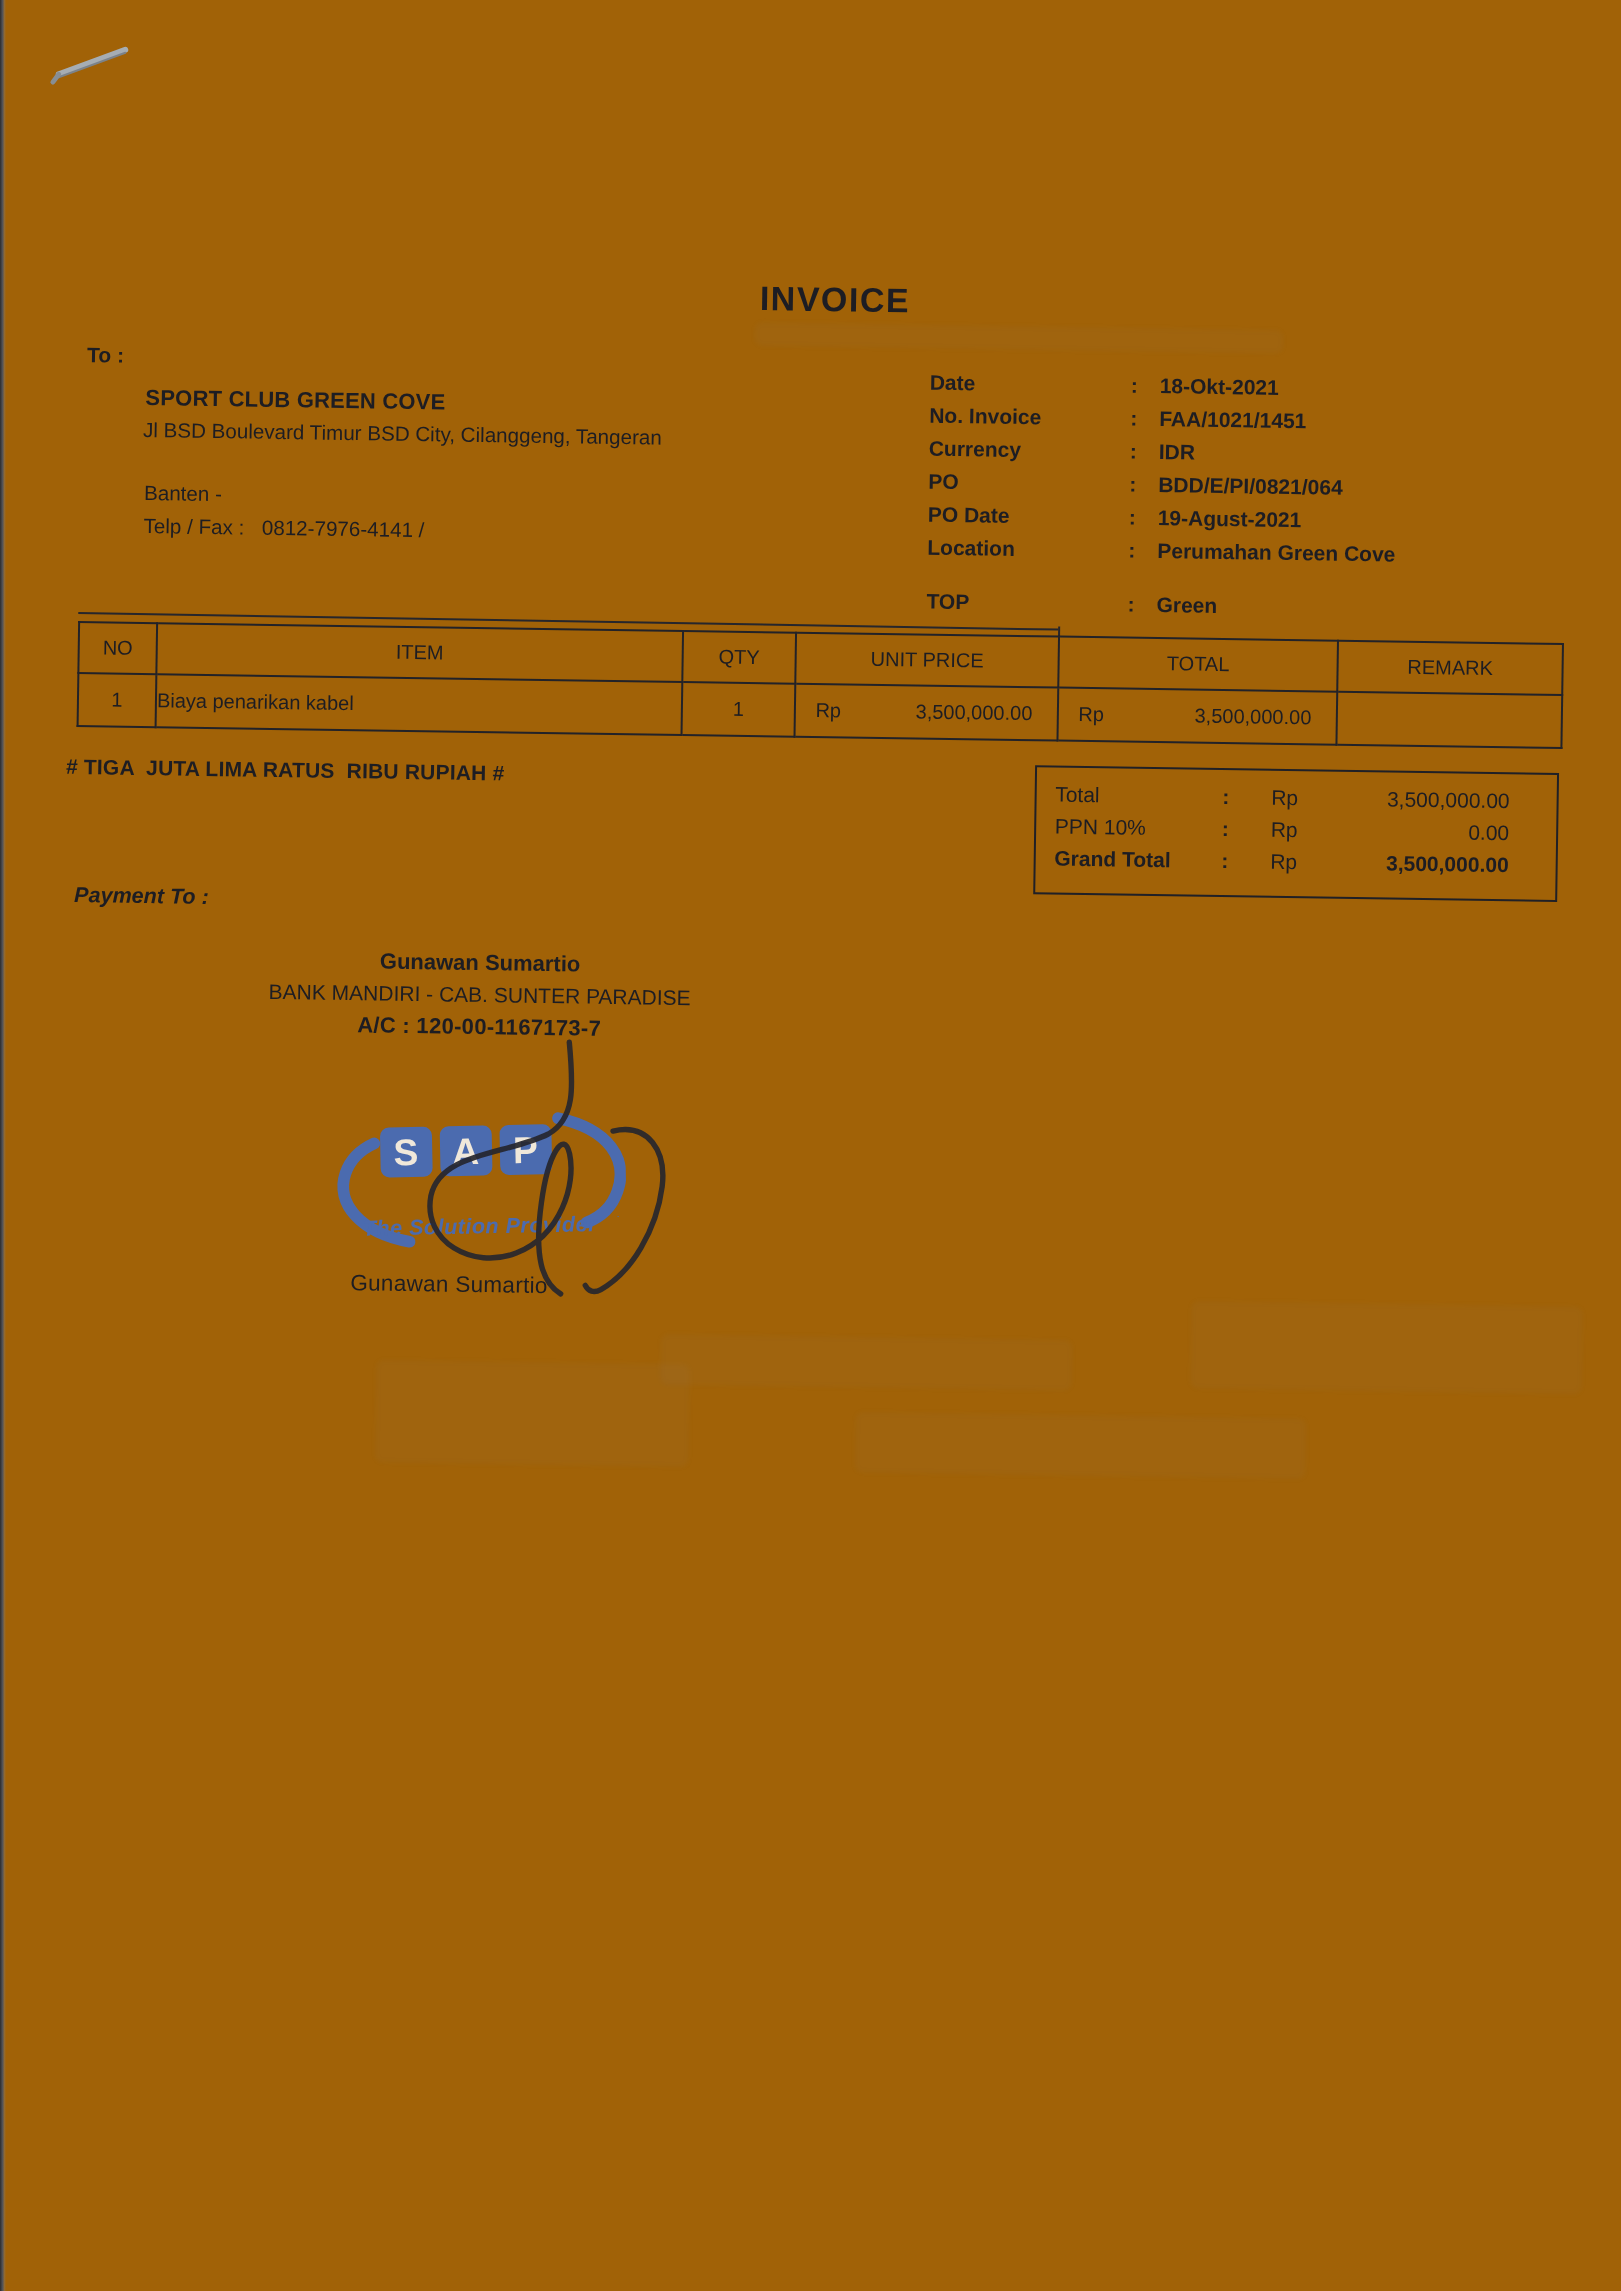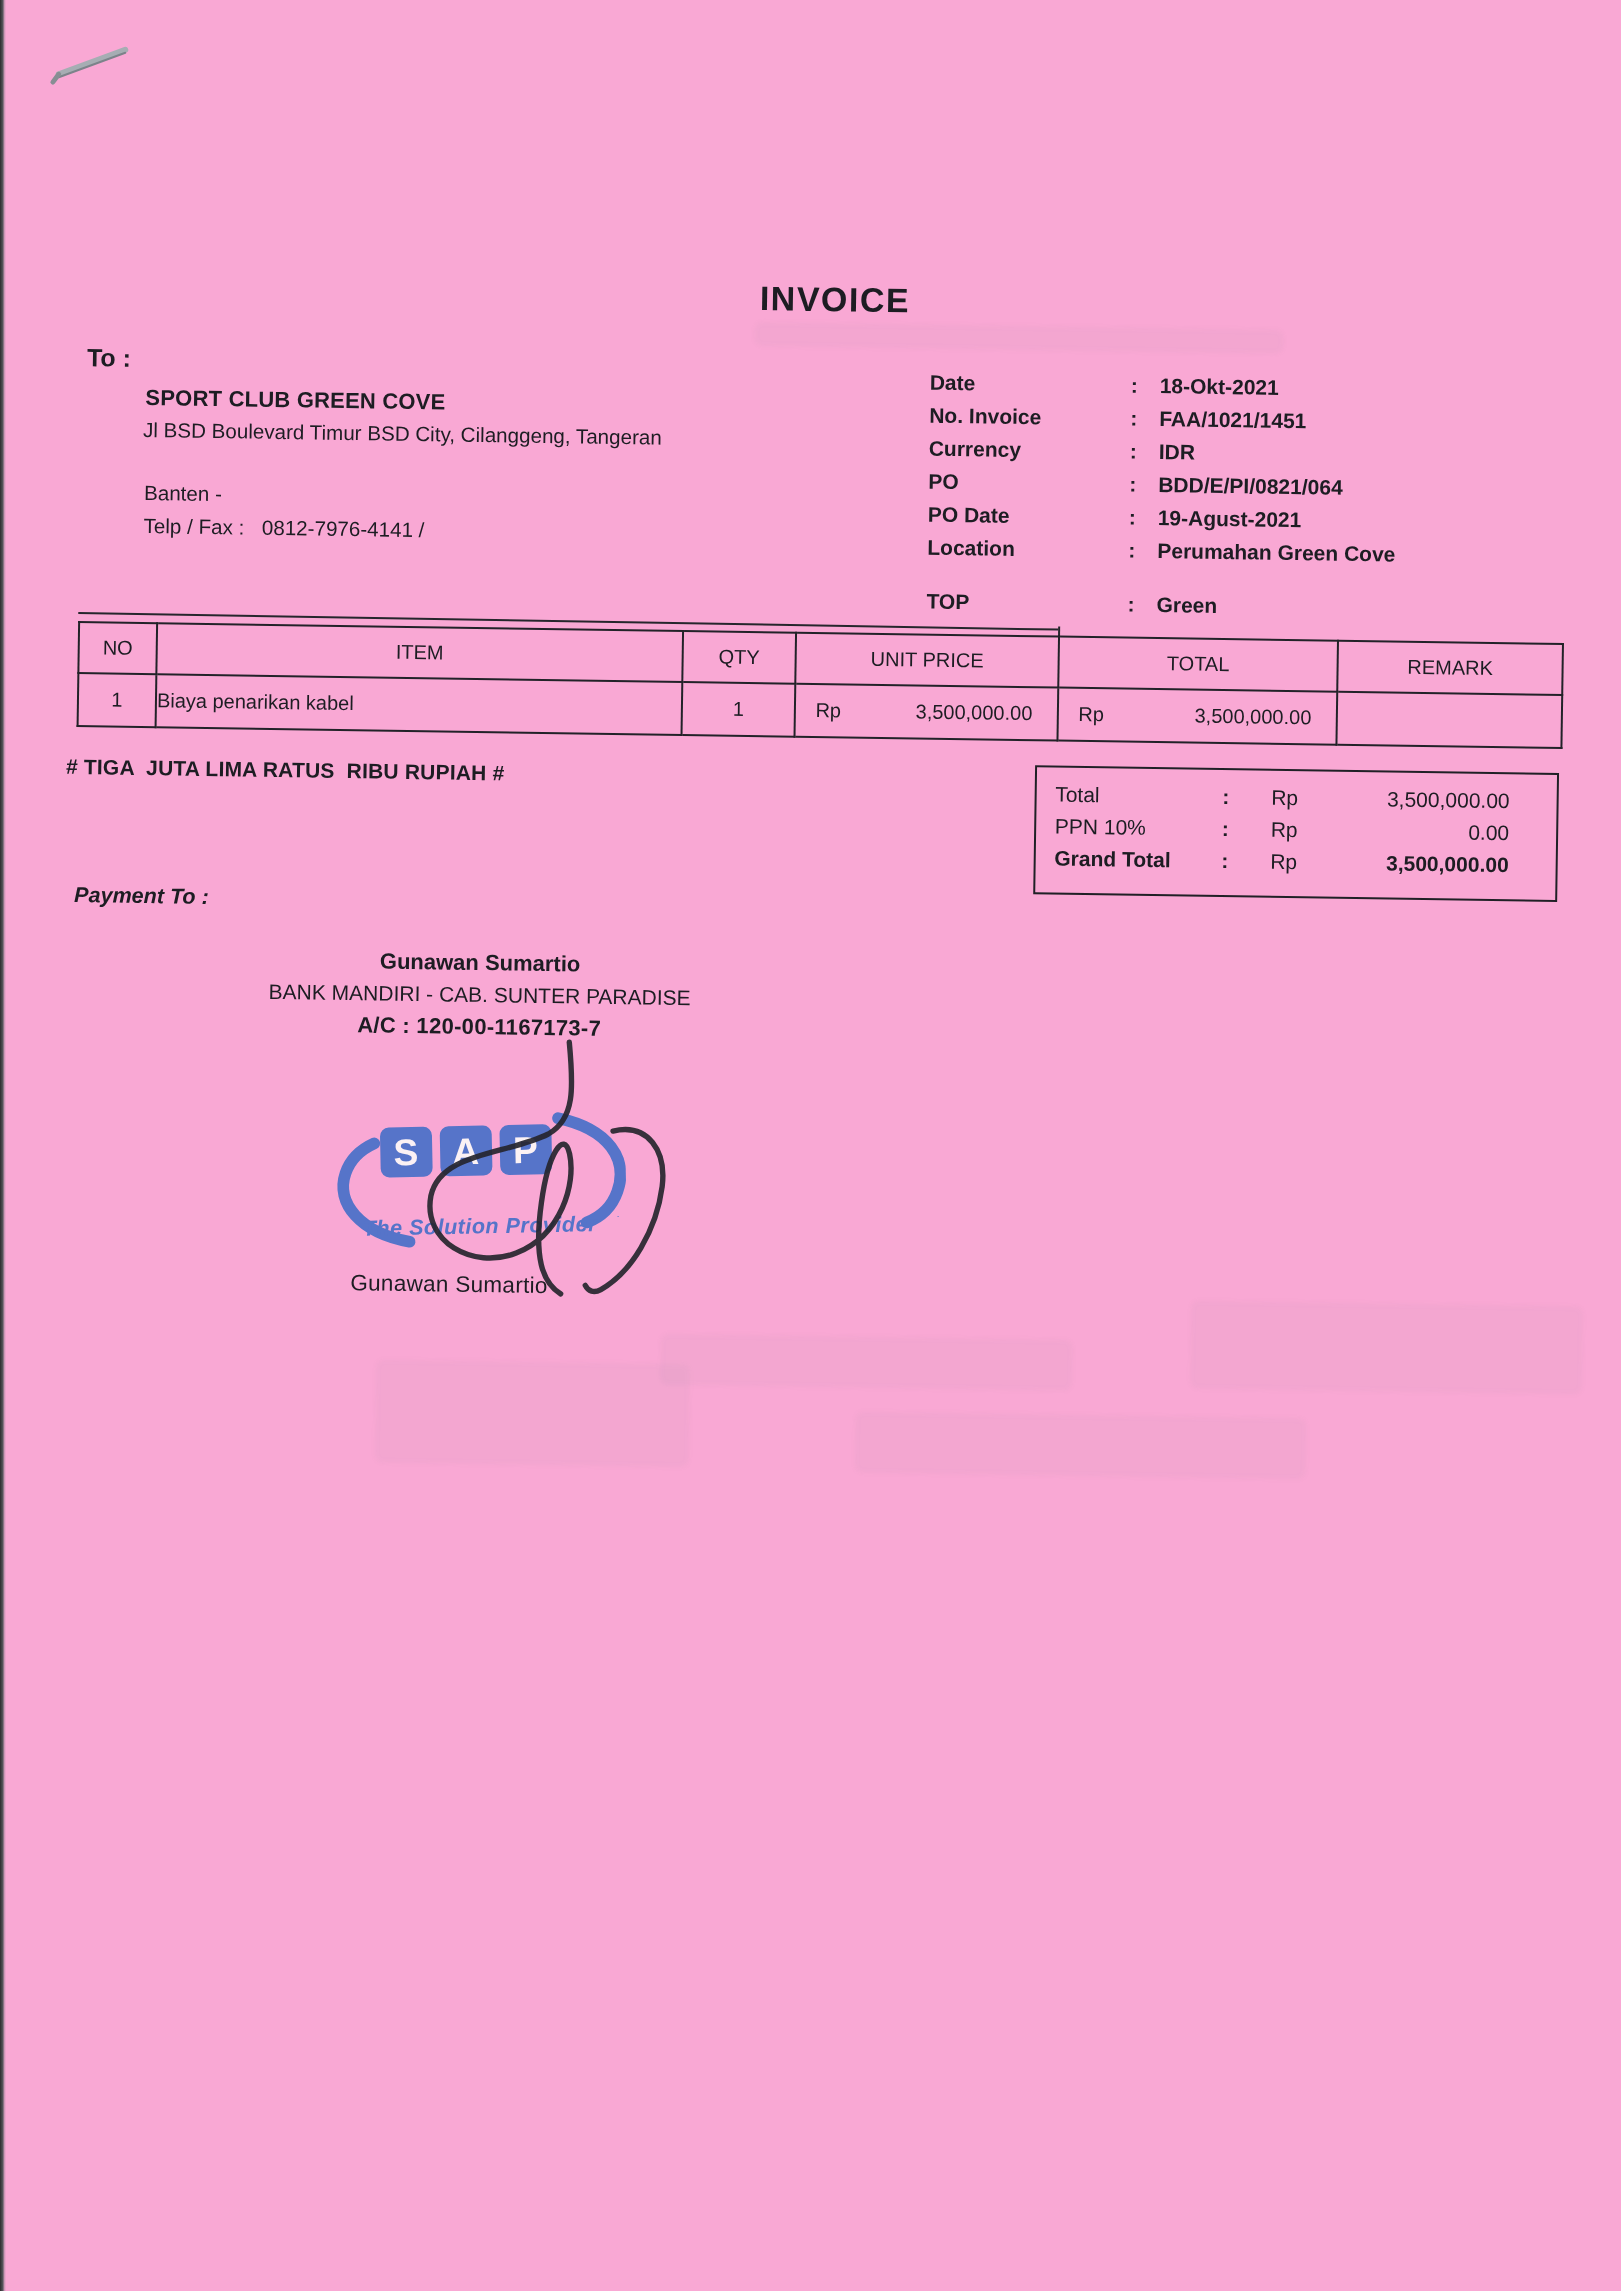--- a/index.html
+++ b/index.html
@@ -1,34 +1,34 @@
 <!DOCTYPE html>
 <html><head>
 <meta charset="utf-8">
 <style>
   html,body{margin:0;padding:0;background:#d8d8d8;}
   #page{
     position:relative;
     width:1621px;height:2292px;
-    background:#f9a8d4;
+    background:#a16207;
     overflow:hidden;
     font-family:"Liberation Sans","DejaVu Sans",sans-serif;
     color:#1d1d23;
   }
   
   #scan{
     position:absolute;inset:0;
     transform:rotate(0.85deg);
     transform-origin:78px 294px;
   }
   .abs{position:absolute;}
 
   #title{left:737px;top:269px;width:196px;font-size:34px;font-weight:bold;letter-spacing:1.5px;text-align:center;}
 
-  #to-label{left:88px;top:343px;font-size:25px;font-weight:bold;}
+  #to-label{left:88px;top:343px;font-size:21px;font-weight:bold;}
   #to-name{left:147px;top:384px;font-size:22px;font-weight:bold;letter-spacing:0.2px;}
   #to-address{left:145px;top:417px;font-size:20.6px;}
   #to-region{left:147px;top:480px;font-size:20.6px;}
   #to-phone{left:147px;top:513px;font-size:20.6px;}
   #to-phone .ph-val{margin-left:17.6px;}
 
   #meta{left:931px;top:353px;width:627px;font-size:21px;font-weight:bold;}
   .meta-row{display:flex;height:33px;line-height:33px;}
   .meta-row .m-label{width:201px;}
   .meta-row .m-colon{width:29px;}

